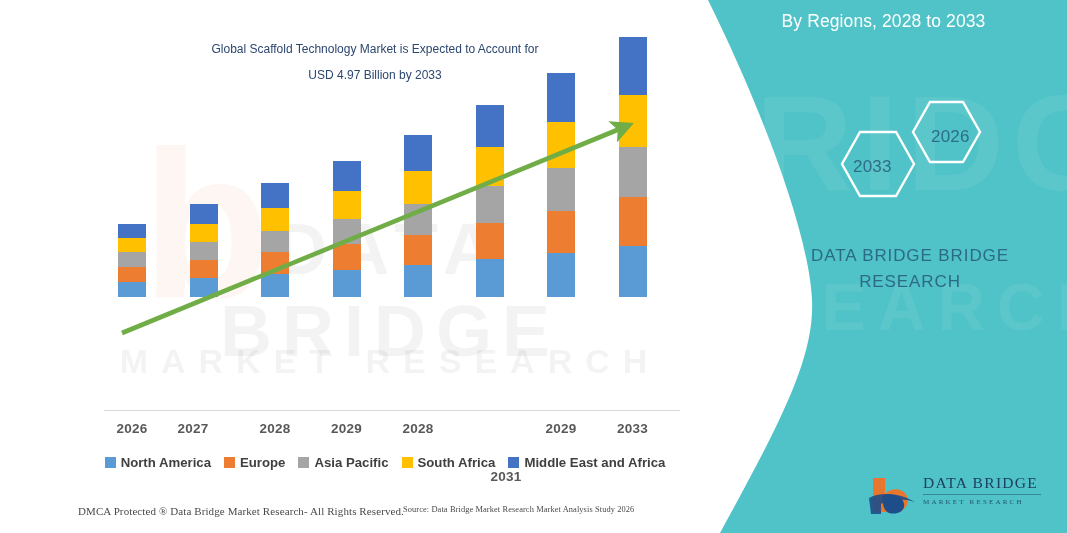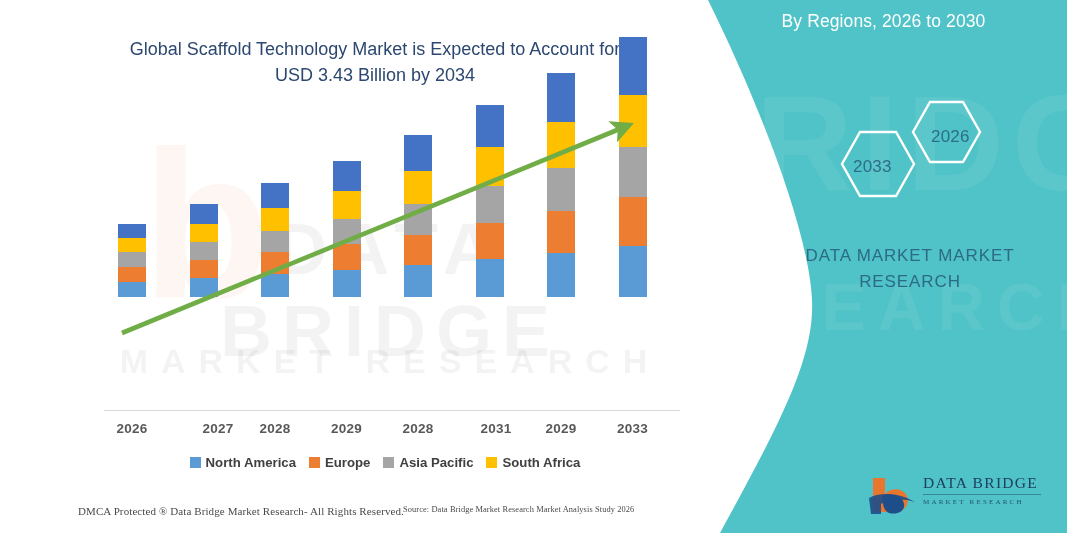--- a/index.html
+++ b/index.html
@@ -49,21 +49,21 @@
   }
   .logo-rule{height:1px;background:#1d3f63;opacity:.45;margin:2px 0 2px 0;width:118px;}
   .logo-sub{
     color:#1d3f63;font-size:7px;letter-spacing:2.2px;font-family:"Liberation Serif",serif;
     opacity:.85;line-height:10px;
   }
 
   
   .headline{
     position:absolute;top:36px;left:85px;width:580px;text-align:center;
-    color:#2c4770;font-size:18px;line-height:26px;font-weight:400;
+    color:#2c4770;font-size:12px;line-height:26px;font-weight:400;
   }
   .headline span{display:block;}
 
   .watermark{
     position:absolute;left:100px;top:120px;width:580px;height:280px;
     pointer-events:none;
   }
   .wm-text{
     position:absolute;width:100%;text-align:center;
     color:#000;opacity:.045;font-weight:700;
@@ -128,55 +128,55 @@
                C 96,430 135,360 132,300
                C 129,232 80,105 28,0 Z" fill="#4FC3C7"></path>
       <g clip-path="url(#tealclip)" opacity="0.07">
         <text x="-30" y="190" font-family="Liberation Sans, sans-serif" font-size="135" font-weight="700" fill="#ffffff" letter-spacing="8">BRIDGE</text>
         <text x="-30" y="330" font-family="Liberation Sans, sans-serif" font-size="66" font-weight="700" fill="#ffffff" letter-spacing="12">RESEARCH</text>
       </g>
     </svg>
   </div>
 
   <div class="teal-title">
-    <span>By Regions, 2026 to 2030</span>
+    <span>By Regions, 2028 to 2033</span>
   </div>
 
   <div class="hexwrap">
     <svg width="180" height="125" viewBox="0 0 180 125">
 
       <polygon points="104,6 137,6 154,36 137,66 104,66 87,36" fill="none" stroke="#ffffff" stroke-width="2.4"></polygon>
 
       <polygon points="34,36 70,36 88,68 70,100 34,100 16,68" fill="none" stroke="#ffffff" stroke-width="2.4"></polygon>
     </svg>
     <div class="hexlabel hex-2026-label">2026</div>
     <div class="hexlabel hex-2033-label">2033</div>
   </div>
 
   <div class="dbmr-text">
-    <span>DATA MARKET MARKET</span>
+    <span>DATA BRIDGE BRIDGE</span>
     <span>RESEARCH</span>
   </div>
 
   <div class="logo">
     <svg class="logo-mark" viewBox="0 0 58 44">
       <path d="M8,40 L8,6 L20,6 L20,22 C26,15 38,16 42,24 C45,31 40,40 31,40 Z" fill="#E8762D"></path>
       <path d="M4,26 C14,20 34,20 50,30 C38,26 24,27 16,32 L16,42 L6,42 Z" fill="#1D4E89" opacity="0.9"></path>
       <path d="M18,24 C27,20 38,24 39,32 C40,40 31,43 24,41 C19,39 17,32 18,24 Z" fill="#1D4E89"></path>
     </svg>
     <div class="logo-words">
       <div class="logo-main">DATA BRIDGE</div>
       <div class="logo-rule"></div>
       <div class="logo-sub">MARKET  RESEARCH</div>
     </div>
   </div>
 
   <div class="headline">
     <span>Global Scaffold Technology Market is Expected to Account for</span>
-    <span>USD 3.43 Billion by 2034</span>
+    <span>USD 4.97 Billion by 2033</span>
   </div>
 
   <div class="watermark">
     <div class="wm-b">b</div>
     <div class="wm-text wm-data">DATA BRIDGE</div>
     <div class="wm-text wm-mkt">MARKET RESEARCH</div>
   </div>
 
   <div class="plot">
     <div class="axis-line"></div>
@@ -243,25 +243,25 @@
       <defs>
         <marker id="ah" markerWidth="5" markerHeight="5" refX="2.2" refY="2.5" orient="auto" markerUnits="strokeWidth">
           <path d="M0,0 L5,2.5 L0,5 L1.2,2.5 Z" fill="#70AD47"></path>
         </marker>
       </defs>
       <line id="arrow-line" stroke="#70AD47" stroke-width="4.6" marker-end="url(#ah)" x1="122" y1="333" x2="622" y2="128"></line>
     </svg>
 
     <div class="xlabels" id="xlabels">
         <div class="xlabel" style="left: 102px;">2026</div>
-        <div class="xlabel" style="left: 188px;">2027</div>
+        <div class="xlabel" style="left: 163px;">2027</div>
         <div class="xlabel" style="left: 245px;">2028</div>
         <div class="xlabel" style="left: 316.5px;">2029</div>
         <div class="xlabel" style="left: 388px;">2028</div>
-        <div class="xlabel" style="left: 466px;">2031</div>
+        <div class="xlabel" style="left: 476px; margin-top: 48px;">2031</div>
         <div class="xlabel" style="left: 531px;">2029</div>
         <div class="xlabel" style="left: 602.5px;">2033</div>
       </div>
   </div>
 
   <div class="legend" id="legend">
       <div class="legend-item">
         <span class="legend-swatch" style="background: rgb(91, 155, 213);"></span>
         <span class="legend-label">North America</span>
       </div>
@@ -269,20 +269,24 @@
         <span class="legend-swatch" style="background: rgb(237, 125, 49);"></span>
         <span class="legend-label">Europe</span>
       </div>
       <div class="legend-item">
         <span class="legend-swatch" style="background: rgb(165, 165, 165);"></span>
         <span class="legend-label">Asia Pacific</span>
       </div>
       <div class="legend-item">
         <span class="legend-swatch" style="background: rgb(255, 192, 0);"></span>
         <span class="legend-label">South Africa</span>
+      </div>
+      <div class="legend-item">
+        <span class="legend-swatch" style="background: rgb(68, 114, 196);"></span>
+        <span class="legend-label">Middle East and Africa</span>
       </div>
     </div>
 
   <div class="footer">
     <div class="footer-left">DMCA Protected ® Data Bridge Market Research-  All Rights Reserved.</div>
     <div class="footer-right">Source: Data Bridge Market Research  Market Analysis Study 2026</div>
   </div>
 
 </div>
 

